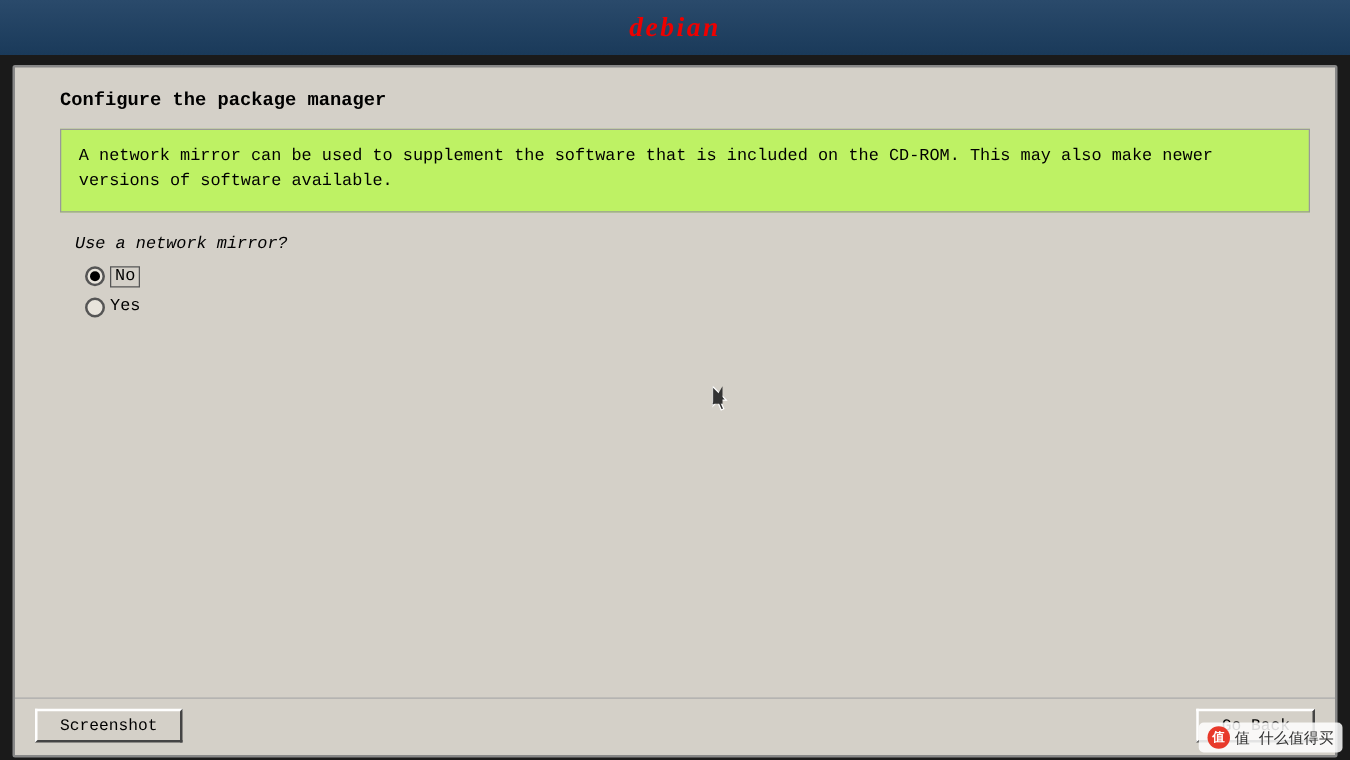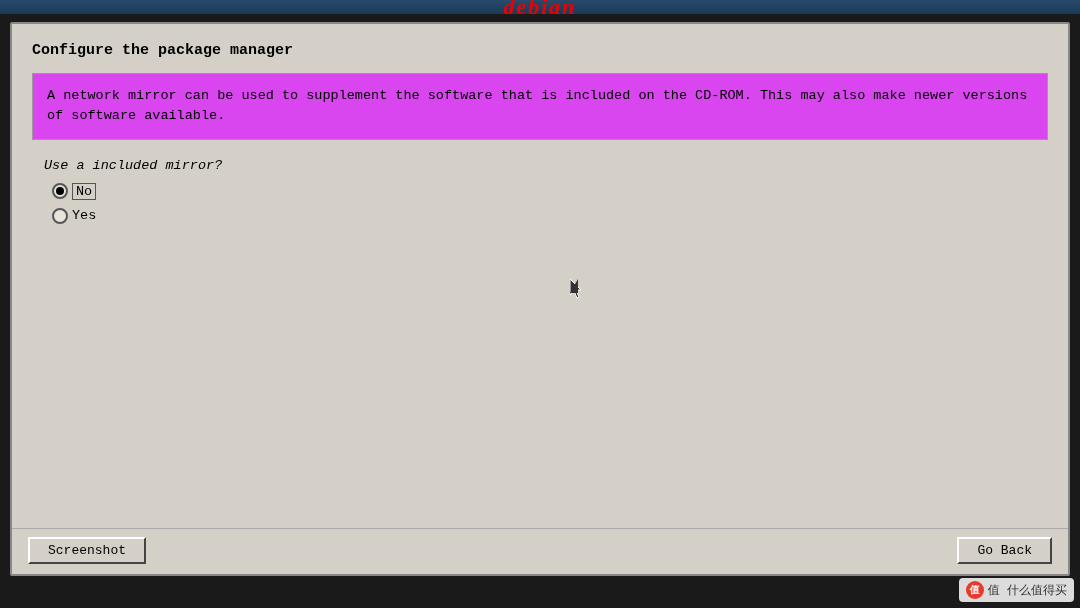--- a/index.html
+++ b/index.html
@@ -9,21 +9,21 @@
       height: 608px;
       background: #1a1a1a;
       font-family: 'Courier New', monospace;
       font-size: 14px;
       overflow: hidden;
       position: relative;
     }
 
     .top-bar {
       width: 100%;
-      height: 14px;
+      height: 44px;
       background: linear-gradient(180deg, #2a4a6b 0%, #1a3a5a 100%);
       display: flex;
       align-items: center;
       justify-content: center;
       position: relative;
     }
 
     .debian-logo {
       color: #e00;
       font-size: 22px;
@@ -40,34 +40,34 @@
       border: 2px solid #888;
       border-radius: 2px;
       height: 554px;
       display: flex;
       flex-direction: column;
       position: relative;
     }
 
     .content-area {
       flex: 1;
-      padding: 18px 20px 10px 20px;
+      padding: 18px 20px 10px 36px;
       display: flex;
       flex-direction: column;
     }
 
     .page-title {
       font-weight: bold;
       font-size: 15px;
       color: #000;
       margin-bottom: 14px;
     }
 
     .description-box {
-      background: #d946ef;
+      background: #bef264;
       border: 1px solid #999;
       padding: 12px 14px;
       margin-bottom: 18px;
       font-size: 13.5px;
       color: #000;
       line-height: 1.5;
     }
 
     .question-label {
       font-size: 13.5px;
@@ -216,21 +216,21 @@
 
 <div class="main-container">
   <div class="content-area">
 
     <div class="page-title">Configure the package manager</div>
 
     <div class="description-box">
       <span>A network mirror can be used to supplement the software that is included on the CD-ROM. This may also make newer versions of software available.</span>
     </div>
 
-    <div class="question-label">Use a included mirror?</div>
+    <div class="question-label">Use a network mirror?</div>
 
     <div class="radio-group">
 
       <div class="radio-item">
         <div class="radio-outer selected">
           <div class="radio-inner"></div>
         </div>
         <span class="radio-label-box">No</span>
       </div>
 

